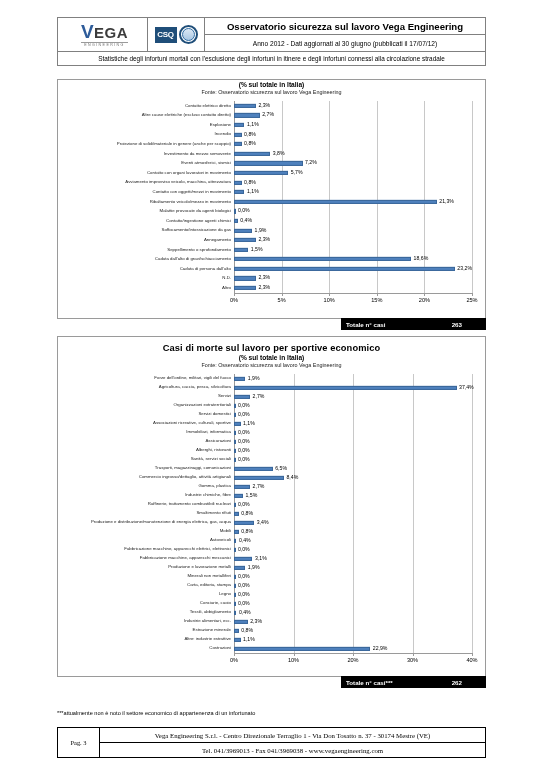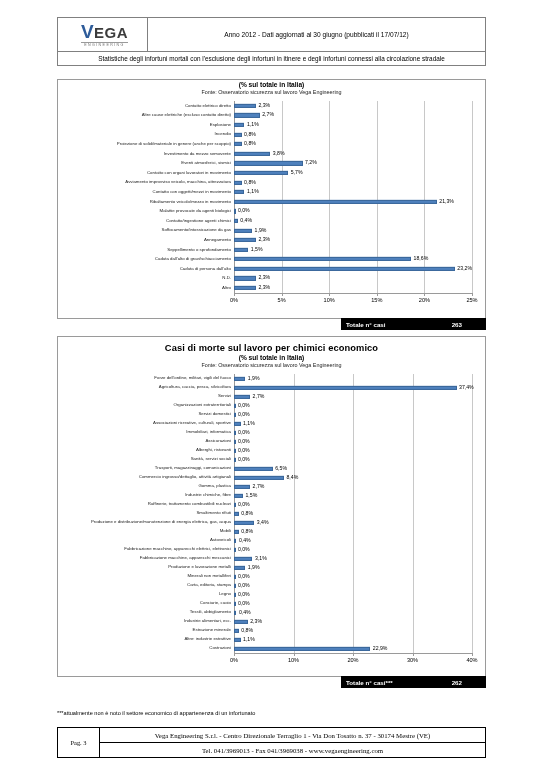--- a/index.html
+++ b/index.html
@@ -209,22 +209,27 @@
       <div class="hdr-logo-cell">
         <div class="vega-logo">
           <div class="vega-main">
             <span class="vega-v">V</span>
               <span class="vega-rest">EGA</span>
           </div>
           <div class="vega-sub">ENGINEERING</div>
         </div>
       </div>
 
+      <div class="hdr-cert-cell">
+        <div class="csq-box">CSQ</div>
+        <div class="csq-circle"></div>
+      </div>
 
       <div class="hdr-title-cell">
+        <div class="hdr-title-main">Osservatorio sicurezza sul lavoro Vega Engineering</div>
         <div class="hdr-title-sub">Anno 2012 - Dati aggiornati al 30 giugno (pubblicati il 17/07/12)</div>
       </div>
     </div>
     <div class="hdr-bottom">Statistiche degli infortuni mortali con l'esclusione degli infortuni in itinere e degli infortuni connessi alla circolazione stradale</div>
   </div>
 
   <div class="chart-panel" id="chart1-panel">
     <div class="chart-subtitle">(% sul totale in Italia)</div>
     <div class="chart-source">Fonte: Osservatorio sicurezza sul lavoro Vega Engineering</div>
     <div class="plot-area" id="plot1">
@@ -396,21 +401,21 @@
           </div>
         </div>
       </div>
   </div>
   <div class="total-badge" id="total1" style="width: 145px; left: 341px; top: 318px;">
     <span class="total-label">Totale n° casi</span>
     <span class="total-value">263</span>
   </div>
 
   <div class="chart-panel" id="chart2-panel">
-    <div class="chart-title">Casi di morte sul lavoro per chimici economico</div>
+    <div class="chart-title">Casi di morte sul lavoro per sportive economico</div>
     <div class="chart-subtitle">(% sul totale in Italia)</div>
     <div class="chart-source">Fonte: Osservatorio sicurezza sul lavoro Vega Engineering</div>
     <div class="plot-area" id="plot2">
         <div class="rows" style="height: 279px;">
           <div class="gridlines" style="left: 176px; width: 238px;">
             <div class="axisline" style="left: 0px;"></div>
             <div class="gridline" style="left: 59.5px;"></div>
             <div class="gridline" style="left: 119px;"></div>
             <div class="gridline" style="left: 178.5px;"></div>
             <div class="gridline" style="left: 238px;"></div>

